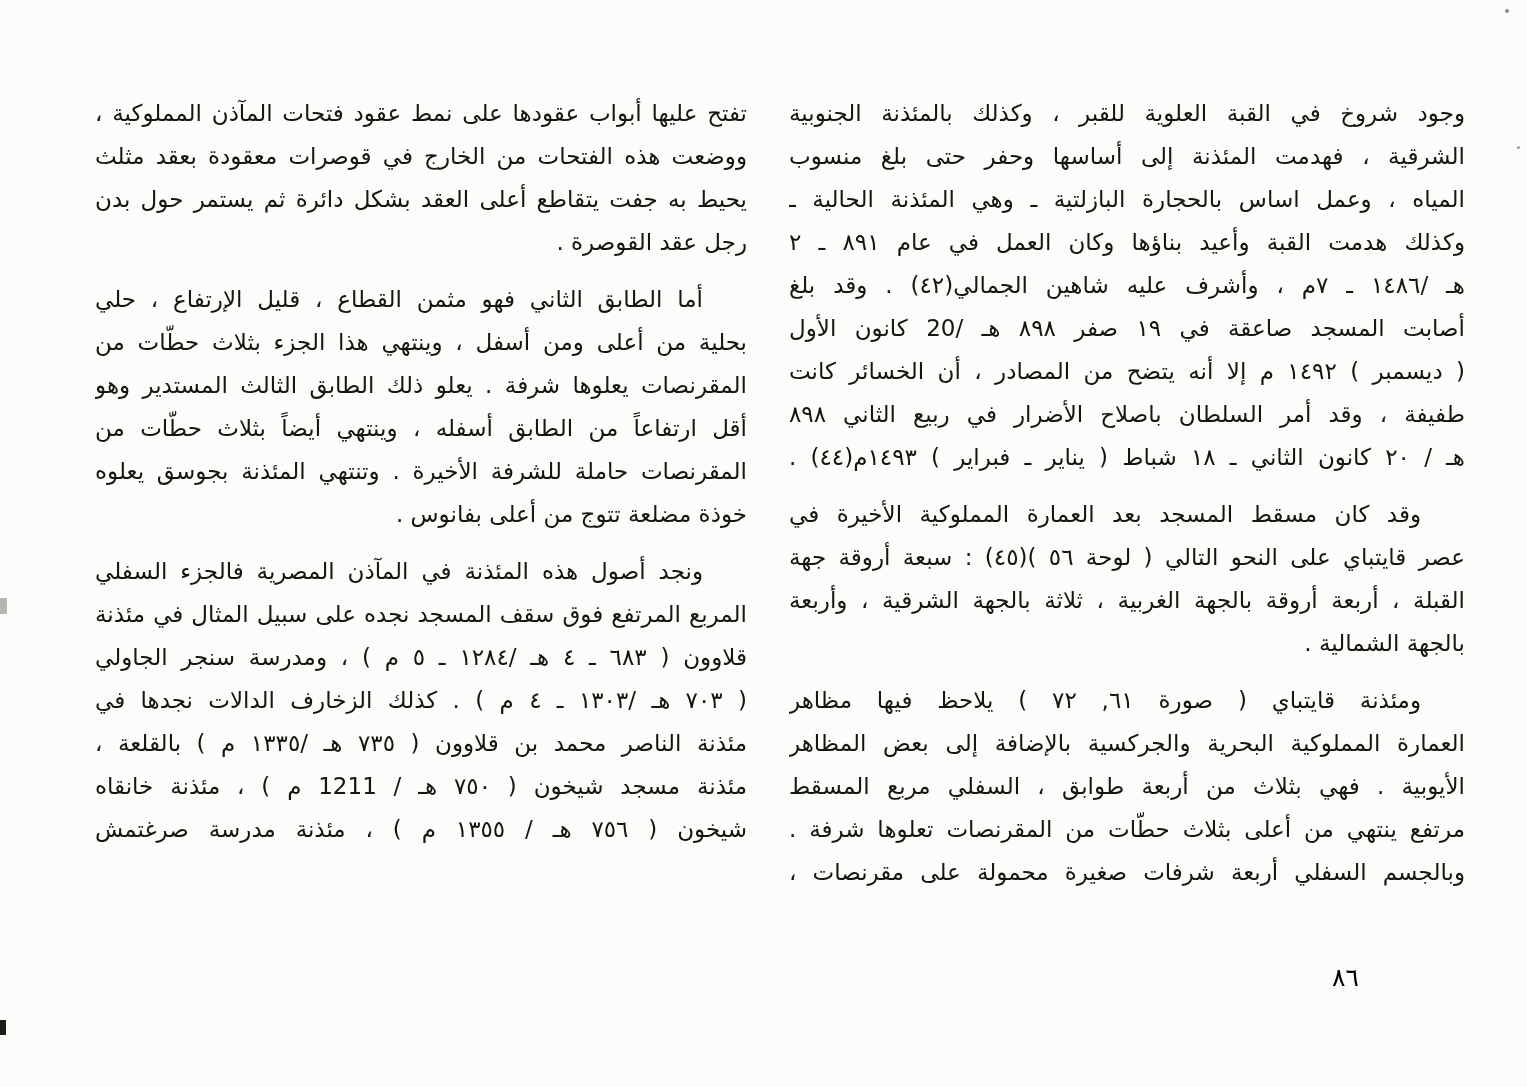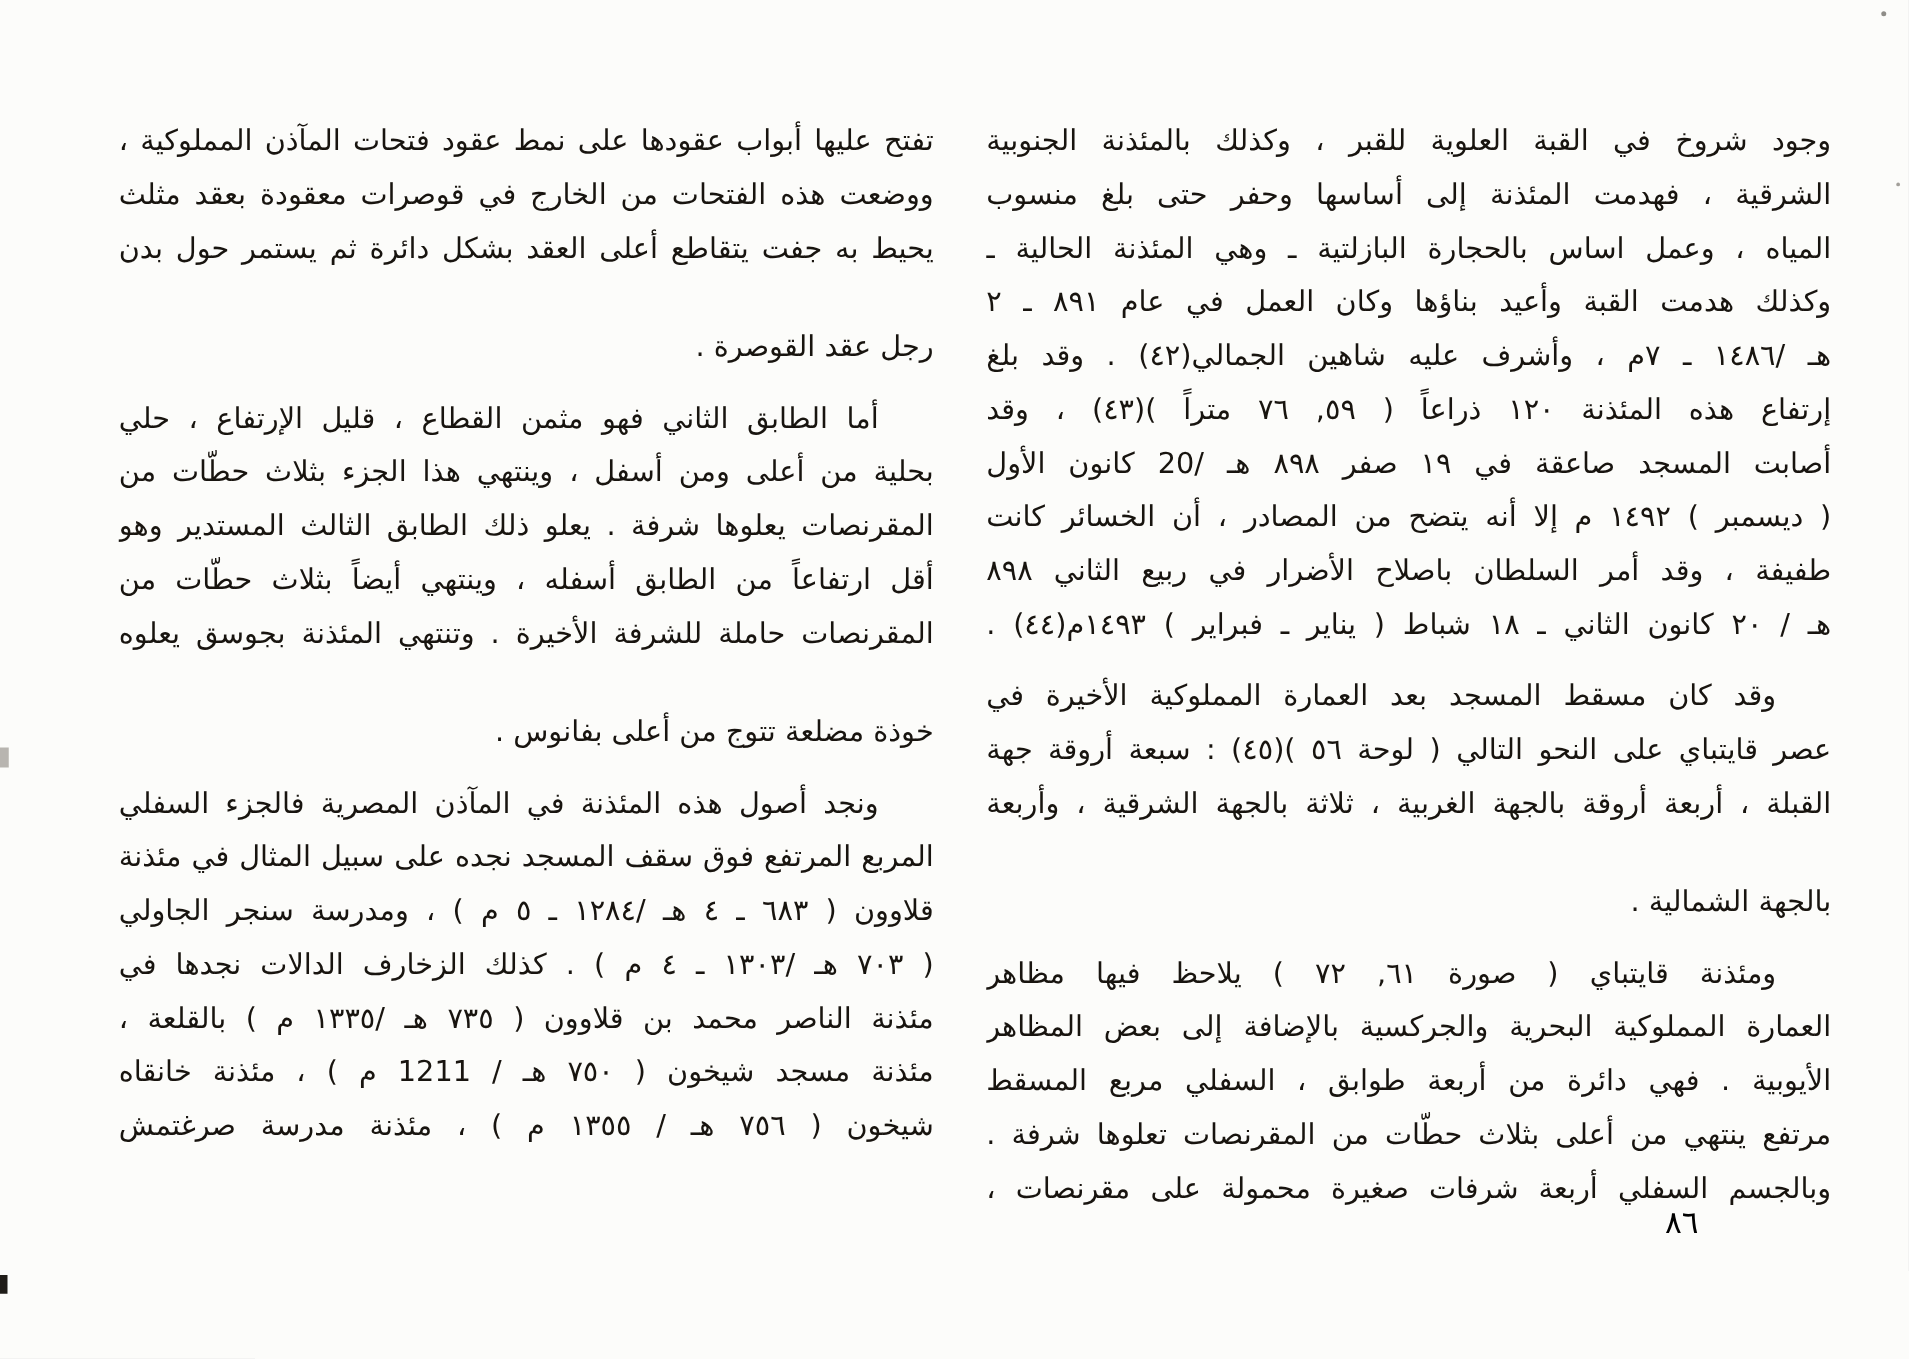--- a/index.html
+++ b/index.html
@@ -37,21 +37,20 @@
     height: 43px;
     line-height: 43px;
     overflow: hidden;
     text-align: justify;
     text-align-last: justify;
     white-space: normal;
   }
   .line.start {
     text-align: right;
     text-align-last: right;
-    margin-top: 36px;
   }
   .line.indent {
     padding-right: 44px;
   }
   .page-number {
     position: absolute;
     top: 958px;
     left: 1332px;
     width: 70px;
     height: 40px;
@@ -73,36 +72,35 @@
 
 <div class="page">
 
   <div class="col col-right">
     <div class="para">
       <div class="line">وجود شروخ في القبة العلوية للقبر ، وكذلك بالمئذنة الجنوبية</div>
       <div class="line">الشرقية ، فهدمت المئذنة إلى أساسها وحفر حتى بلغ منسوب</div>
       <div class="line">المياه ، وعمل اساس بالحجارة البازلتية ـ وهي المئذنة الحالية ـ</div>
       <div class="line">وكذلك هدمت القبة وأعيد بناؤها وكان العمل في عام ٨٩١ ـ ٢</div>
       <div class="line">هـ /١٤٨٦ ـ ٧م ، وأشرف عليه شاهين الجمالي(٤٢) . وقد بلغ</div>
-      <div class="line">إرتفاع هذه المئذنة ١٢٠ ذراعاً ( ٥٩, ٧٦ متراً )(٤٣) ، وقد</div>
       <div class="line">أصابت المسجد صاعقة في ١٩ صفر ٨٩٨ هـ /20 كانون الأول</div>
       <div class="line">( ديسمبر ) ١٤٩٢ م إلا أنه يتضح من المصادر ، أن الخسائر كانت</div>
       <div class="line">طفيفة ، وقد أمر السلطان باصلاح الأضرار في ربيع الثاني ٨٩٨</div>
       <div class="line">هـ / ٢٠ كانون الثاني ـ ١٨ شباط ( يناير ـ فبراير ) ١٤٩٣م(٤٤) .</div>
     </div>
     <div class="para">
       <div class="line indent">وقد كان مسقط المسجد بعد العمارة المملوكية الأخيرة في</div>
       <div class="line">عصر قايتباي على النحو التالي ( لوحة ٥٦ )(٤٥) : سبعة أروقة جهة</div>
       <div class="line">القبلة ، أربعة أروقة بالجهة الغربية ، ثلاثة بالجهة الشرقية ، وأربعة</div>
       <div class="line start">بالجهة الشمالية .</div>
     </div>
     <div class="para">
       <div class="line indent">ومئذنة قايتباي ( صورة ٦١, ٧٢ ) يلاحظ فيها مظاهر</div>
       <div class="line">العمارة المملوكية البحرية والجركسية بالإضافة إلى بعض المظاهر</div>
-      <div class="line">الأيوبية . فهي دائرة من أربعة طوابق ، السفلي مربع المسقط</div>
+      <div class="line">الأيوبية . فهي بثلاث من أربعة طوابق ، السفلي مربع المسقط</div>
       <div class="line">مرتفع ينتهي من أعلى بثلاث حطّات من المقرنصات تعلوها شرفة .</div>
       <div class="line">وبالجسم السفلي أربعة شرفات صغيرة محمولة على مقرنصات ،</div>
     </div>
   </div>
 
   <div class="col col-left">
     <div class="para">
       <div class="line">تفتح عليها أبواب عقودها على نمط عقود فتحات المآذن المملوكية ،</div>
       <div class="line">ووضعت هذه الفتحات من الخارج في قوصرات معقودة بعقد مثلث</div>
       <div class="line">يحيط به جفت يتقاطع أعلى العقد بشكل دائرة ثم يستمر حول بدن</div>

